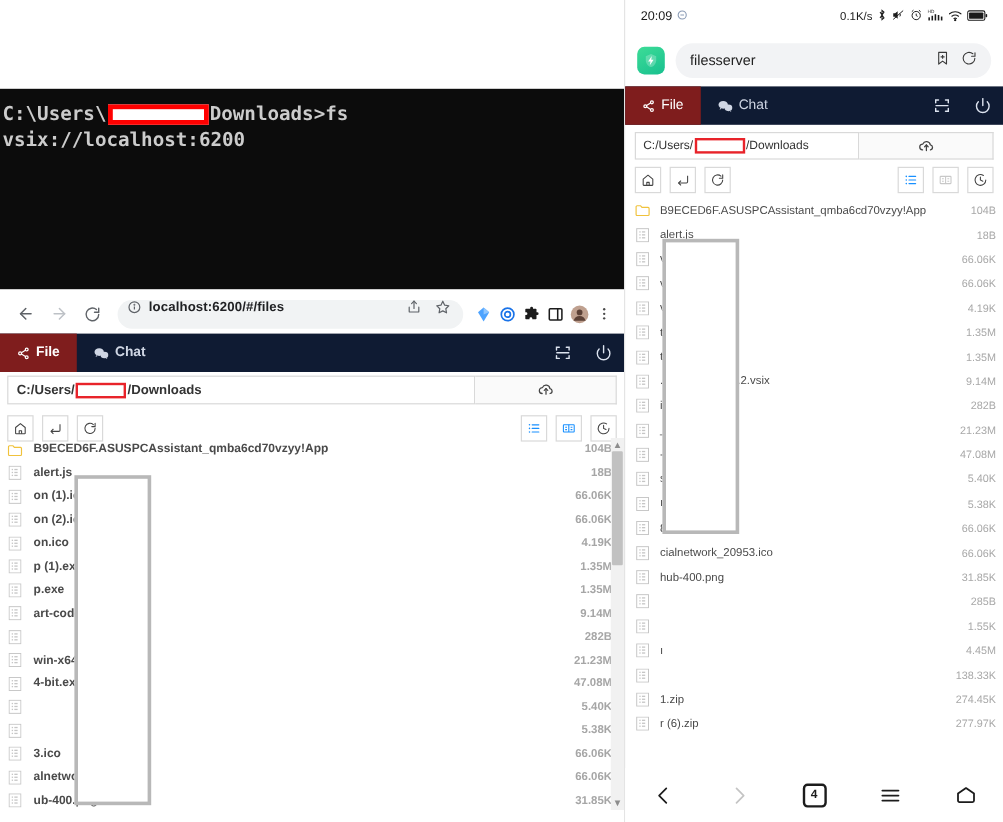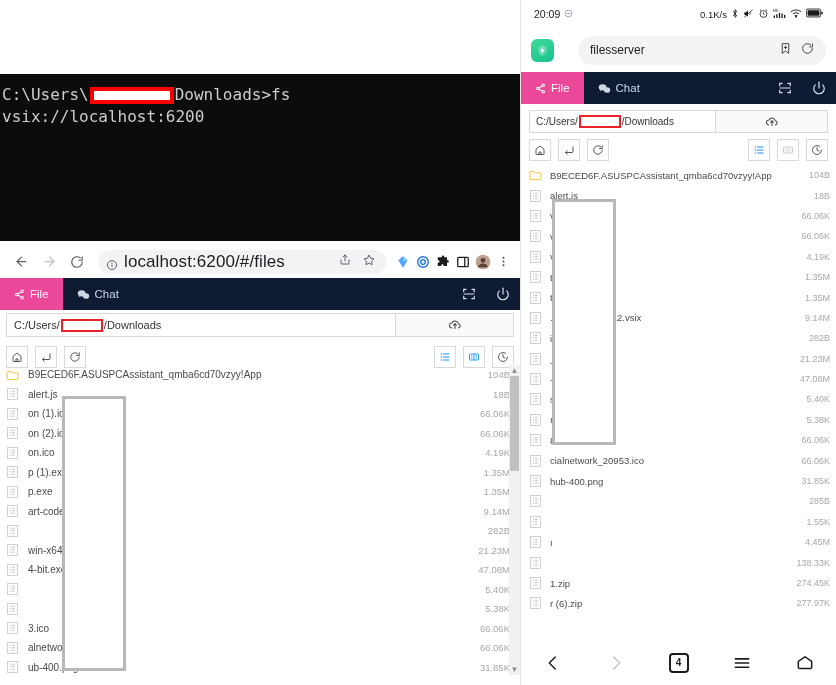--- a/index.html
+++ b/index.html
@@ -5,21 +5,21 @@
   * { box-sizing: border-box; margin: 0; padding: 0; }
   html, body {
     width: 836px; height: 685px;
     background: #ffffff;
     font-family: "Liberation Sans", sans-serif;
     overflow: hidden;
   }
   .page { position: relative; width: 836px; height: 685px; }
 
   
-  .left-col { position: absolute; left: 0; top: 0; width: 520px; height: 515px; background: #fff; }
+  .left-col { position: absolute; left: 0; top: 0; width: 520px; height: 515px; background: #fff; font-weight: bold; }
 
   
   .terminal {
     position: absolute; left: 0; top: 74px; width: 520px; height: 167px;
     background: #0c0c0c; color: #cccccc;
     font-family: "DejaVu Sans Mono", "Liberation Mono", monospace;
     font-size: 16px; line-height: 22px;
     padding: 10px 0 0 2px;
     overflow: hidden;
   }
@@ -36,37 +36,37 @@
     background: #ffffff; display: flex; align-items: center; gap: 2px;
     padding: 0 8px;
   }
   .nav-btn {
     width: 26px; height: 26px; display: flex; align-items: center; justify-content: center;
     color: #5f6368; font-size: 16px;
   }
   .nav-btn.disabled { color: #bdc1c6; }
   .omnibox {
     flex: 1; height: 24px; background: #f1f3f4; border-radius: 12px;
-    display: flex; align-items: center; padding: 0 8px; gap: 6px;
-    margin: 0 6px; font-size: 17px; color: #202124;
+    display: flex; padding: 0 8px; gap: 6px;
+    margin: 0 6px; font-size: 11px; color: #202124;
   }
   .omni-ico { width: 12px; height: 12px; color: #5f6368; flex-shrink: 0; }
   .omni-url { flex: 1; letter-spacing: .1px; }
   .omni-act { color: #5f6368; font-size: 12px; padding: 0 3px; }
   .ext-ico { width: 18px; height: 18px; display: flex; align-items: center; justify-content: center; }
 
   
   .app-tabs {
     display: flex; align-items: center; background: #0f1b33; height: 32px;
   }
   .tab {
     display: flex; align-items: center; gap: 5px; height: 100%;
     padding: 0 14px; color: #cfd6e4; font-size: 11.5px;
   }
-  .tab.active { background: #ec4899; color: #ffffff; justify-content: space-between; }
+  .tab.active { background: #7f1d1d; color: #ffffff; justify-content: space-between; }
   .tab-spacer { flex: 1; }
   .hdr-ico { color: #dde4f0; padding: 0 10px; display: flex; align-items: center; }
 
   .path-row { display: flex; align-items: stretch; height: 24px; margin: 5px 6px 0 6px; }
   .path-box {
     flex: 1; border: 1px solid #d9d9d9; background: #fff;
     display: flex; align-items: center; padding: 0 7px;
     font-size: 11px; color: #333; gap: 0;
   }
   .path-redact {
@@ -116,21 +116,21 @@
     position: absolute; left: 520px; top: 0; width: 316px; height: 685px;
     background: #ffffff; border-left: 1px solid #e4e4e4;
   }
   .status-bar {
     height: 28px; display: flex; align-items: center; padding: 0 13px;
     font-size: 10.5px; color: #1b1b1b;
   }
   .sb-left { display: flex; align-items: center; gap: 4px; }
   .sb-right { margin-left: auto; display: flex; align-items: center; gap: 4px; font-size: 9.5px; }
 
-  .m-addr-row { height: 44px; display: flex; align-items: center; padding: 0 10px; gap: 24px; }
+  .m-addr-row { height: 44px; display: flex; align-items: center; padding: 0 10px; gap: 9px; }
   .shield {
     width: 23px; height: 23px; border-radius: 6px;
     background: linear-gradient(150deg,#3ddc97,#18c08f);
     display: flex; align-items: center; justify-content: center; color: #fff; font-size: 12px;
   }
   .m-omnibox {
     flex: 1; height: 29px; background: #f2f3f5; border-radius: 15px;
     display: flex; align-items: center; padding: 0 12px; gap: 9px;
     font-size: 12px; color: #222;
   }

